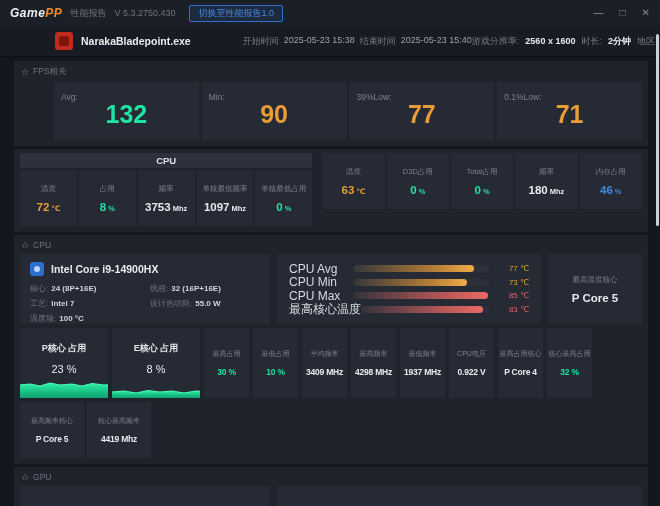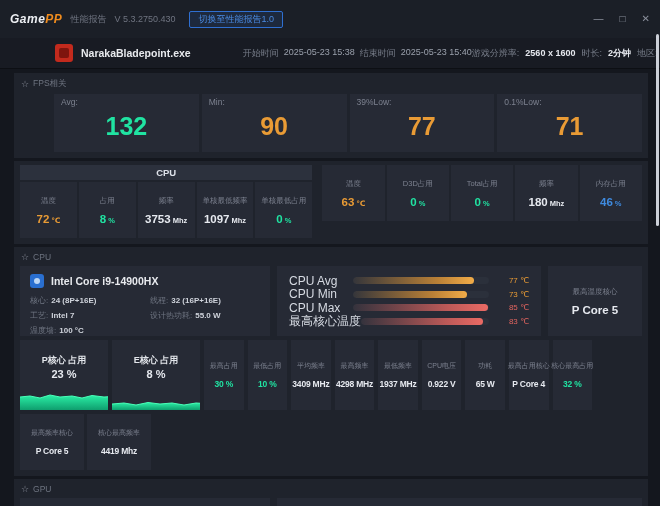--- a/index.html
+++ b/index.html
@@ -7,21 +7,21 @@
     width:660px;height:506px;overflow:hidden;
     background:#14171e;
     font-family:"Liberation Sans","DejaVu Sans",sans-serif;
     -webkit-font-smoothing:antialiased;
     position:relative;
   }
   .t-green{color:#20e3a2}.t-orange{color:#e99b35}.t-white{color:#e6e9ef}
   .t-blue{color:#3f8be0}.t-red{color:#e0645f}
 
   
-  .titlebar{height:22px;background:#1b1f27;display:flex;align-items:center;padding:8px 10px;}
+  .titlebar{height:22px;background:#1b1f27;display:flex;align-items:center;padding:2px 10px;}
   .logo{font-style:italic;font-weight:bold;font-size:12px;letter-spacing:.5px;}
   .logo .lg-a{color:#eceef2}.logo .lg-b{color:#f08c1e}
   .tb-doc{color:#70record}
   .tb-doc,.tb-ver{color:#6f7480;font-size:9px;margin-left:8px;}
   .switch-btn{margin-left:14px;background:rgba(42,104,200,.14);border:1px solid #2f6fd0;
     color:#4a8ae0;font-size:9px;padding:1px 8px;border-radius:2px;cursor:pointer;}
   .win-controls{margin-left:auto;display:flex;gap:16px;color:#8a8f9b;font-size:10px;}
   .win-controls span{cursor:pointer;line-height:22px;}
 
   
@@ -40,21 +40,21 @@
   
   .panel{margin:0 12px 3px 14px;background:#1f232c;padding:4px 6px 6px 6px;}
   .panel.first{margin-top:4px;}
   .sec-title{display:flex;align-items:center;gap:4px;font-size:8.5px;color:#6e7480;
     padding:1px 0 4px 1px;}
   .star{color:#8a8f9b;font-size:9px;line-height:1;}
 
   
   .fps-row{display:flex;gap:3px;margin-left:34px;}
   .fcard{flex:1;height:58px;background:#262a35;position:relative;}
-  .flabel{position:absolute;left:7px;top:3px;font-size:8.5px;color:#7d8290;}
+  .flabel{position:absolute;left:7px;top:10px;font-size:8.5px;color:#7d8290;}
   .fval{text-align:center;margin-top:20px;font-size:25px;font-weight:bold;line-height:1;}
 
   
   .low-row{display:flex;gap:10px;}
   .ltable.cpu{flex:0 0 47%;}
   .ltable.gpu{flex:1;}
   .lhead{height:15px;background:#2c313d;color:#dde1e9;font-size:9.5px;font-weight:bold;
     display:flex;align-items:center;justify-content:center;margin-bottom:2px;}
   .lcells{display:flex;gap:2px;}
   .lcell{flex:1;height:56px;background:#262a35;display:flex;flex-direction:column;
@@ -84,21 +84,21 @@
   .fill-red{background:linear-gradient(90deg,rgba(224,100,95,.05),rgba(224,100,95,.8) 70%,#ea6a64);}
   .bar-val{flex:0 0 40px;text-align:right;font-size:8px;white-space:nowrap;}
   .side-card{flex:0 0 94px;background:#262a35;height:70px;display:flex;flex-direction:column;
     align-items:center;justify-content:center;gap:7px;box-sizing:border-box;}
   .side-label{font-size:7.5px;color:#7d8290;white-space:nowrap;}
   .side-val{font-size:11.5px;font-weight:bold;color:#e6e9ef;white-space:nowrap;}
 
   .crow2{display:flex;gap:4px;margin-bottom:4px;}
   .use-card{flex:0 0 88px;height:70px;background:#262a35;position:relative;overflow:hidden;}
   .use-label{text-align:center;margin-top:14px;font-size:9px;color:#e2e5ea;font-weight:bold;white-space:nowrap;}
-  .use-val{text-align:center;margin-top:1px;font-size:11px;color:#e6e9ef;font-weight:bold;}
+  .use-val{text-align:center;margin-top:8px;font-size:11px;color:#e6e9ef;font-weight:normal;}
   .use-chart{position:absolute;left:0;right:0;bottom:0;height:20px;}
   .scard{flex:1;height:70px;background:#262a35;display:flex;flex-direction:column;
     align-items:center;justify-content:center;gap:8px;min-width:0;}
   .sclabel{font-size:7px;color:#7d8290;white-space:nowrap;}
   .scval{font-size:8.5px;font-weight:bold;white-space:nowrap;letter-spacing:-.2px;}
   .spacer{flex:0 0 46px;}
   .crow3{display:flex;gap:3px;}
   .crow3 .scard{flex:0 0 64px;height:56px;}
 
   
@@ -333,24 +333,20 @@
     </div>
     <div class="scard">
       <span class="sclabel">最低频率</span>
       <span class="scval t-white">1937 MHz</span>
     </div>
     <div class="scard">
       <span class="sclabel">CPU电压</span>
       <span class="scval t-white">0.922 V</span>
     </div>
     <div class="scard">
-      <span class="sclabel">功耗</span>
-      <span class="scval t-white">65 W</span>
-    </div>
-    <div class="scard">
       <span class="sclabel">最高占用核心</span>
       <span class="scval t-white">P Core 4</span>
     </div>
     <div class="scard">
       <span class="sclabel">核心最高占用</span>
       <span class="scval t-green">32 %</span>
     </div>
     <div class="spacer"></div>
   </div>
 

